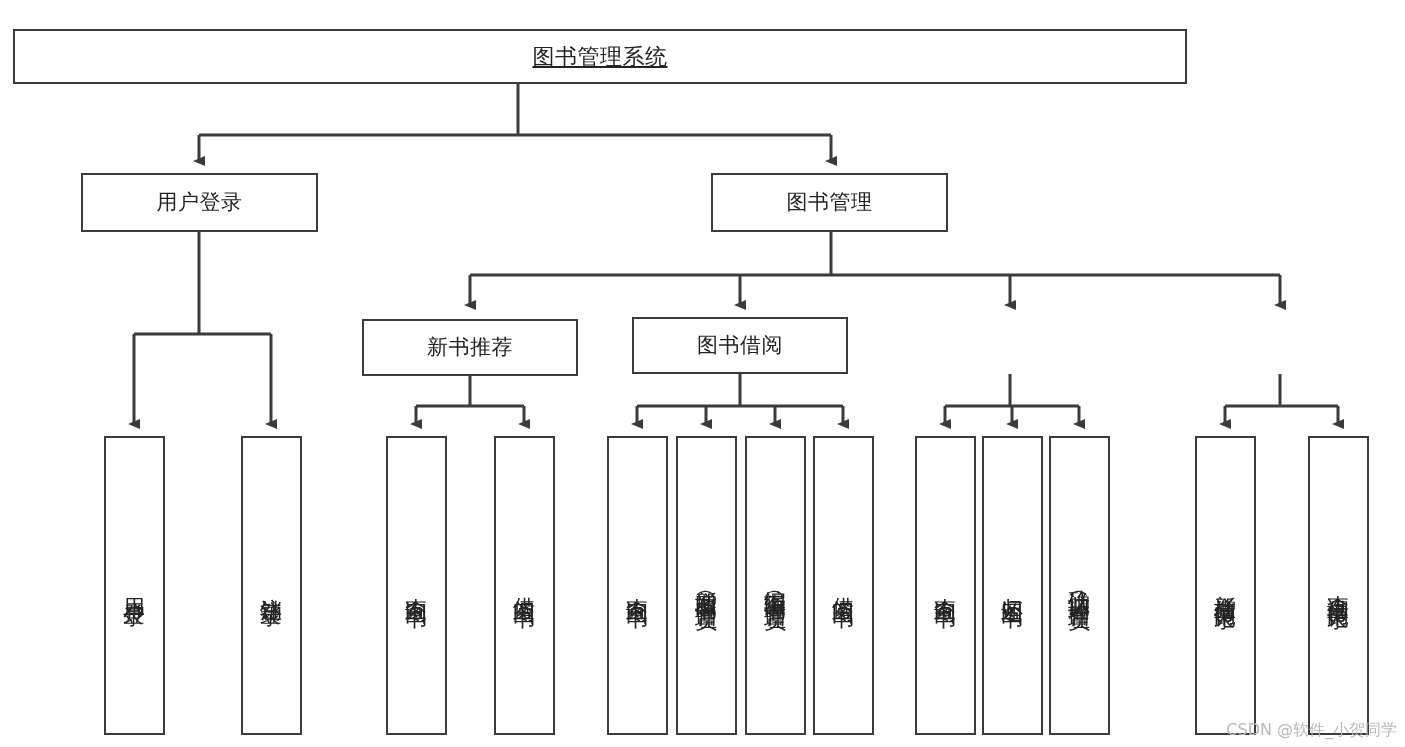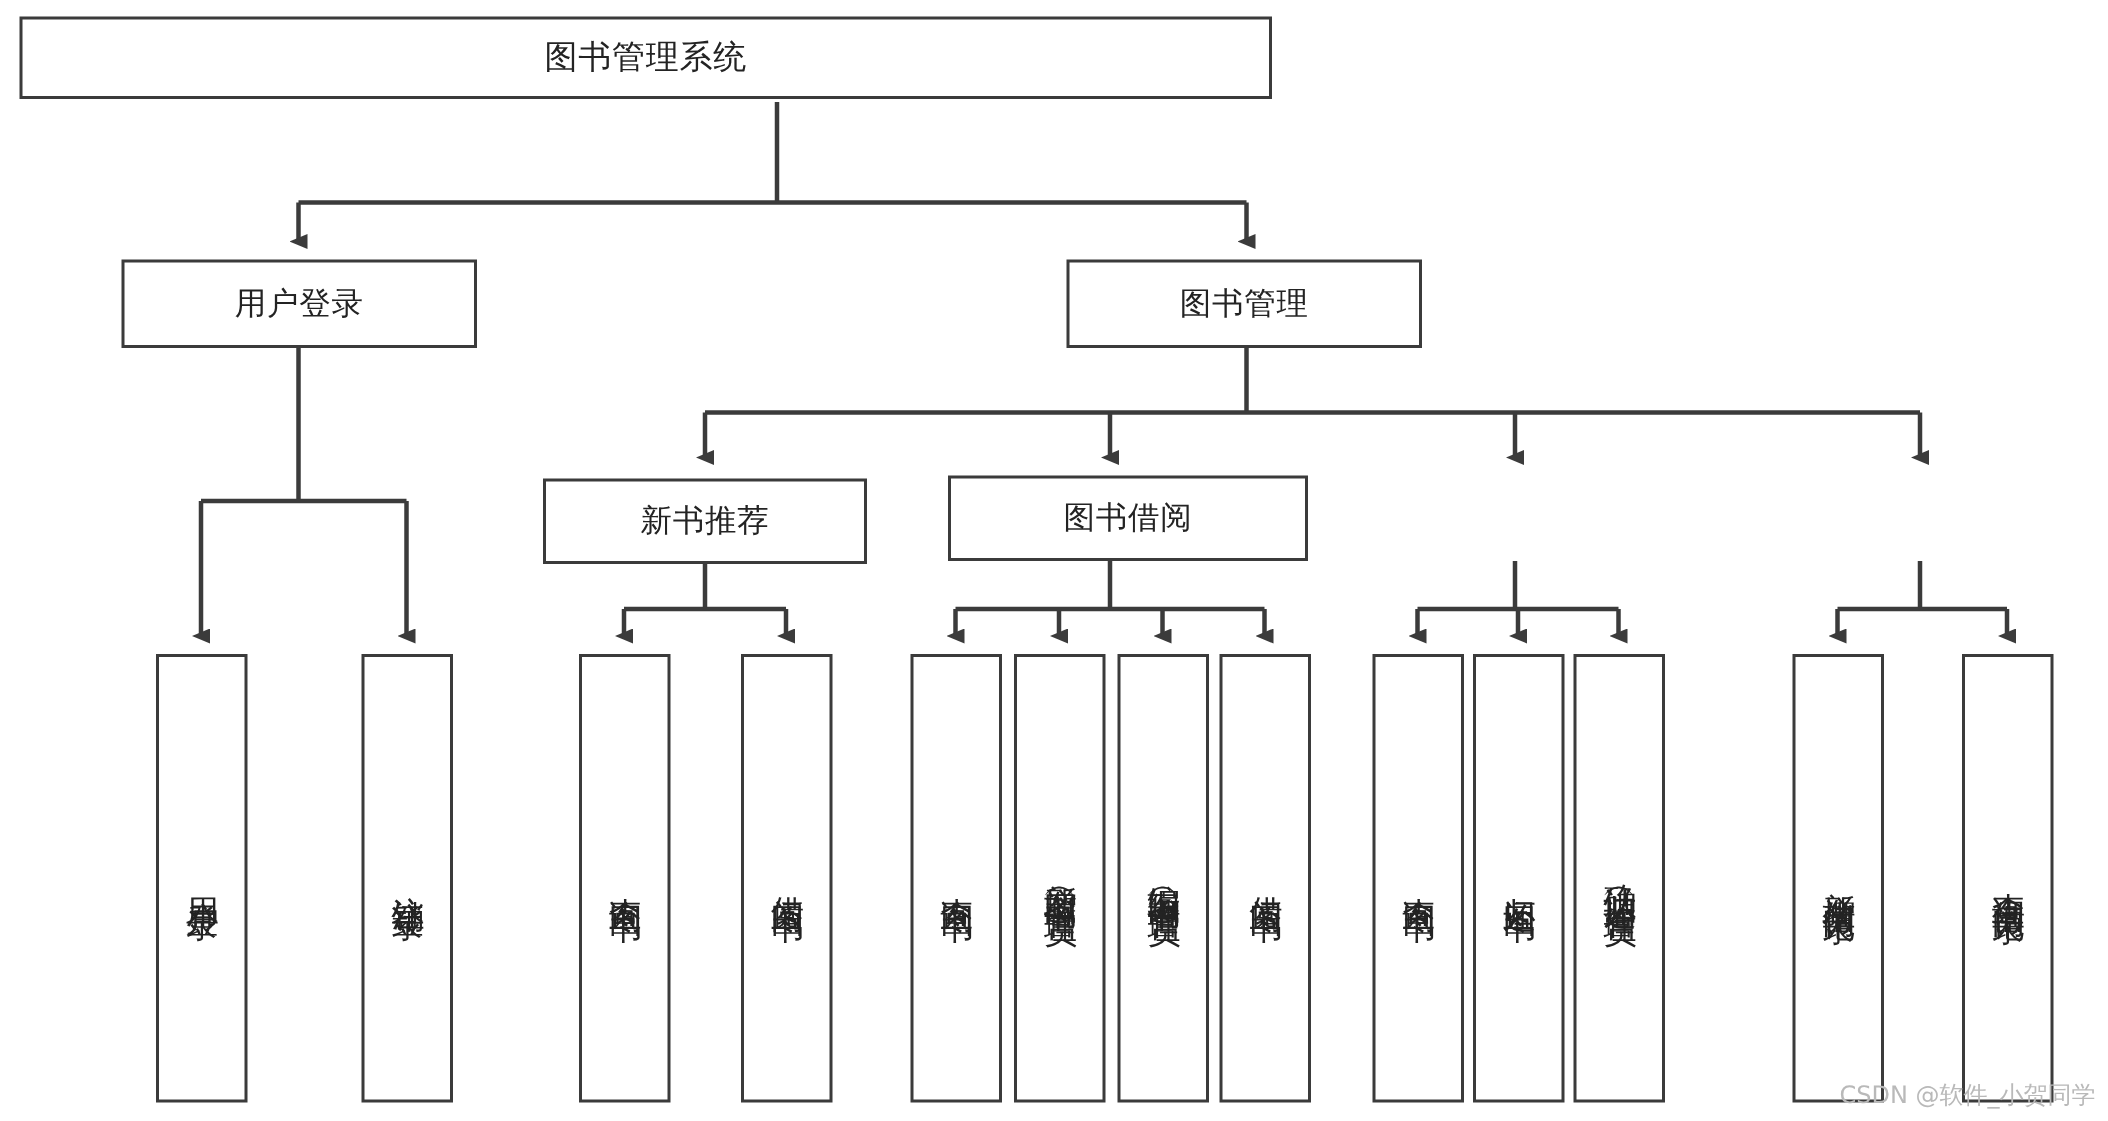--- a/index.html
+++ b/index.html
@@ -126,35 +126,35 @@
       <path d="M1012,406 L1012,424" marker-end="url(#arw)"></path>
       <path d="M1079,406 L1079,424" marker-end="url(#arw)"></path>
 
       <path d="M1280,374 L1280,406"></path>
       <path d="M1225,406 L1338,406"></path>
       <path d="M1225,406 L1225,424" marker-end="url(#arw)"></path>
       <path d="M1338,406 L1338,424" marker-end="url(#arw)"></path>
     </g>
   </svg>
 
-  <div class="node root horiz" style="left:13px; top:11px; width:835px; height:55px;">
+  <div class="node root horiz" style="left:13px; top:29px; width:1174px; height:55px;text-decoration:underline;">
     <span class="lbl">图书管理系统</span>
   </div>
 
   <div class="node horiz" style="left:81px; top:173px; width:237px; height:59px;">
     <span class="lbl">用户登录</span>
   </div>
   <div class="node horiz" style="left:711px; top:173px; width:237px; height:59px;">
     <span class="lbl">图书管理</span>
   </div>
 
   <div class="node horiz" style="left:362px; top:319px; width:216px; height:57px;">
     <span class="lbl">新书推荐</span>
   </div>
-  <div class="node horiz" style="left:632px; top:317px; width:240px; height:57px;">
+  <div class="node horiz" style="left:632px; top:317px; width:216px; height:57px;">
     <span class="lbl">图书借阅</span>
   </div>
 
   <div class="node vert" style="left:104px; top:436px; width:61px; height:299px;">
     <span class="lbl">用户登录</span>
   </div>
   <div class="node vert" style="left:241px; top:436px; width:61px; height:299px;">
     <span class="lbl">注销登录</span>
   </div>
 

